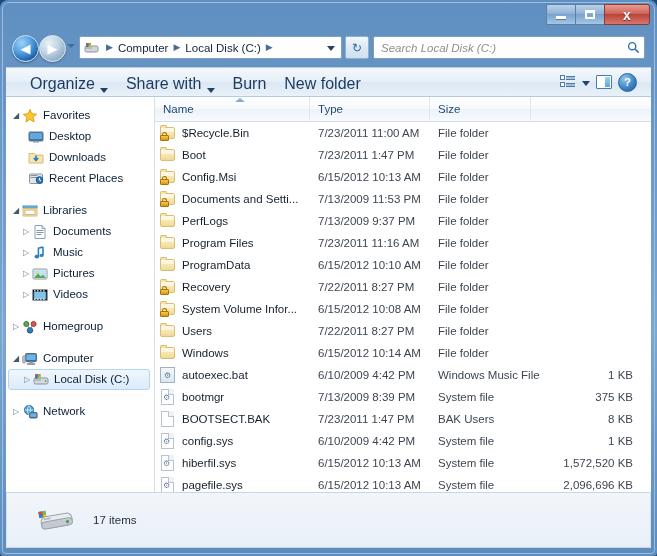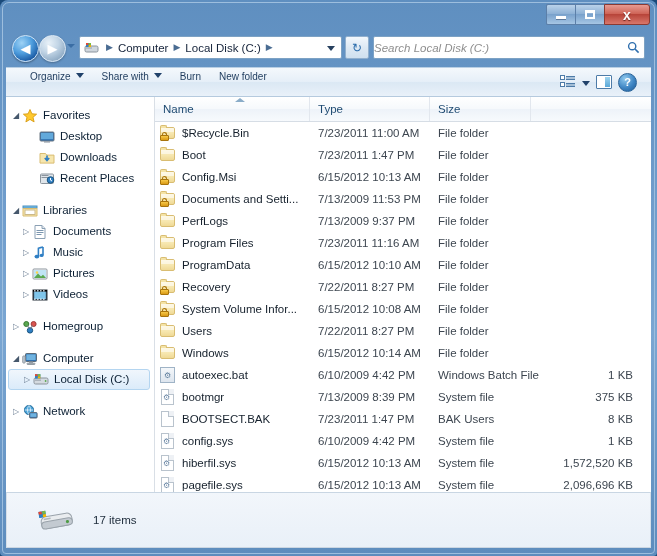--- a/index.html
+++ b/index.html
@@ -165,44 +165,45 @@
     background: #ffffff;
     border: 1px solid #7da2c4;
     border-radius: 2px;
     box-sizing: border-box;
     display: flex; align-items: center;
   }
   .search-ph {
     font-size: 11.5px;
     font-style: italic;
     color: #8e8e8e;
+    padding-left: 7px;
     flex: 1;
   }
   .search-icon-wrap {
     width: 22px; display: flex; align-items: center; justify-content: center;
     color: #2f6fae; font-size: 12px;
   }
 
   
   .toolbar {
     position: absolute;
     left: 6px; top: 67px;
     width: 645px; height: 30px;
     box-sizing: border-box;
     background: linear-gradient(to bottom, #f4f8fc 0%, #e6eff8 48%, #dbe8f4 52%, #e9f1f9 100%);
     border-top: 1px solid #b9cfe4;
     border-bottom: 1px solid #b5cade;
     display: flex; align-items: center;
   }
   .tb-item {
-    font-size: 10px;
+    font-size: 16px;
     color: #1d3a5c;
     padding: 0 9px;
     height: 22px;
-    display: flex; align-items: flex-start; gap: 5px;
+    display: flex; align-items: flex-end; gap: 5px;
     white-space: nowrap;
   }
   .tb-item:first-child { margin-left: 15px; }
   .tb-caret {
     width: 0; height: 0;
     border-left: 4px solid transparent;
     border-right: 4px solid transparent;
     border-top: 5px solid #20416a;
     margin-top: 2px;
   }
@@ -253,21 +254,21 @@
   }
   .nav-row {
     height: 21px;
     display: flex; align-items: center;
     font-size: 11.5px;
     color: #0b1f33;
     white-space: nowrap;
     padding-left: 4px;
     box-sizing: border-box;
   }
-  .nav-row.child { padding-left: 33px; }
+  .nav-row.child { padding-left: 22px; }
   .nav-row.child2 { padding-left: 14px; }
   .expander {
     width: 12px; flex: none;
     font-size: 8px; color: #6f8196;
     display: flex; align-items: center; justify-content: center;
   }
   .expander.open { color: #46586c; }
   .nav-ico {
     width: 16px; height: 16px;
     flex: none; margin-right: 5px;
@@ -935,21 +936,21 @@
             <div class="cell name" style="width:155px">
               <span class="ico">
                 <span class="batch-mark">⚙</span>
               </span>
               <span>autoexec.bat</span>
             </div>
             <div class="cell date" style="width:120px">
               <span>6/10/2009 4:42 PM</span>
             </div>
             <div class="cell type" style="width:120px">
-              <span>Windows Batch File</span>
+              <span>Windows Music File</span>
             </div>
             <div class="cell size" style="width:101px">
               <span>1 KB</span>
             </div>
           </div>
           <div class="row">
             <div class="cell name" style="width:155px">
               <span class="ico">
                 <span class="filedoc"></span>
                 <span class="gear-mark">⚙</span>

